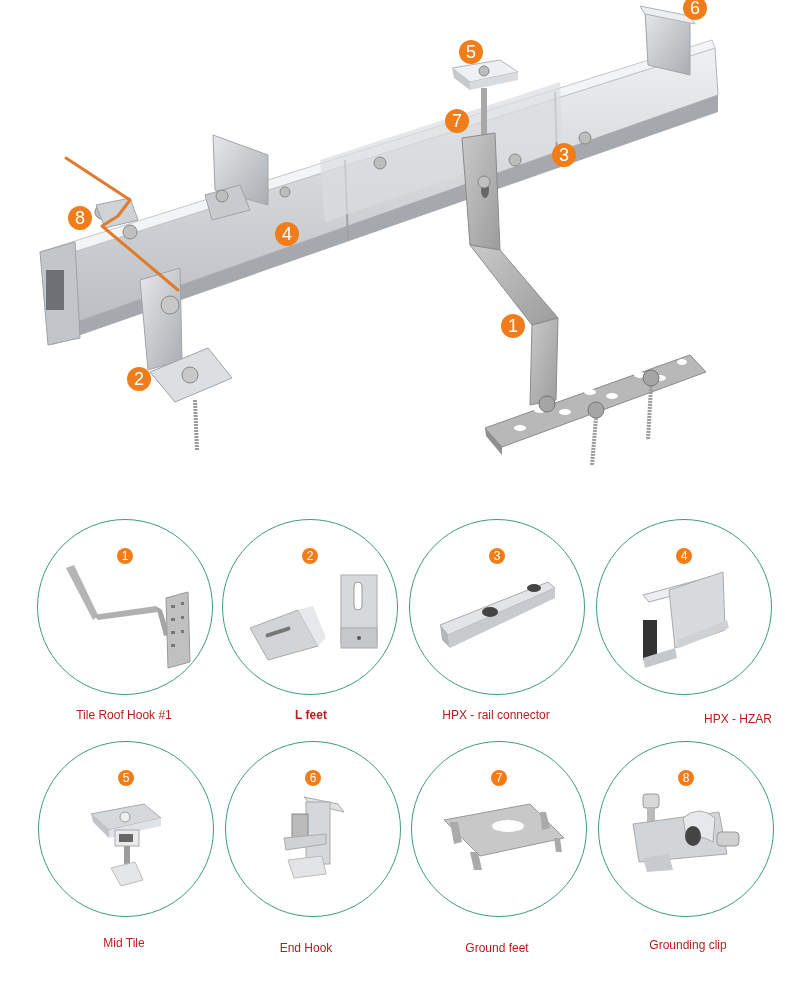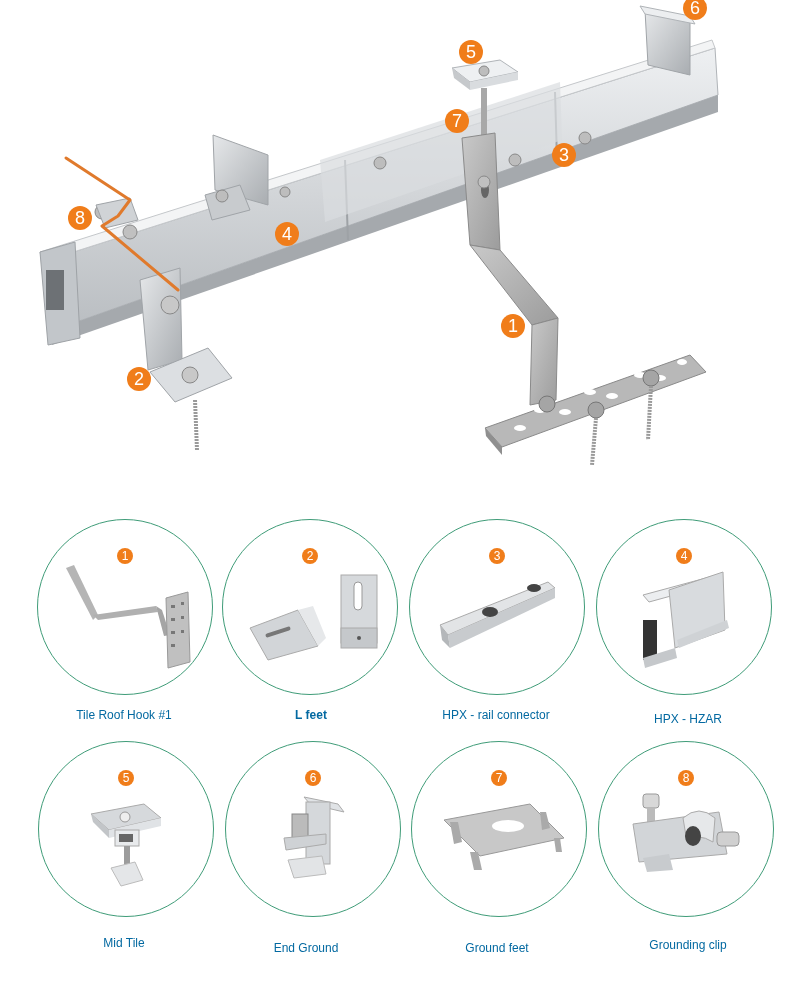--- a/index.html
+++ b/index.html
@@ -12,21 +12,21 @@
   }
   .circle {
     position:absolute; width:174px; height:174px; border:1.5px solid #3f9c78; border-radius:50%;
     background:#fff; overflow:hidden;
   }
   .badge-sm {
     position:absolute; left:50%; top:28px; margin-left:-8px; width:16px; height:16px; border-radius:50%;
     background:#f07d1a; color:#fff; font-size:12px; line-height:16px; text-align:center;
   }
   .part-label {
-    position:absolute; width:200px; text-align:center; font-size:12px; color:#0369a1;
+    position:absolute; width:200px; text-align:center; font-size:12px; color:#b91c1c;
   }
   .circle svg { position:absolute; left:0; top:0; }
 </style>
 </head>
 <body>
 
 <div class="hero">
   <svg width="800" height="490" viewBox="0 0 800 490">
     <defs>
       <linearGradient id="alu" x1="0" y1="0" x2="0" y2="1">
@@ -177,21 +177,21 @@
   <div class="circle" style="left:596px;top:519px;">
     <div class="badge-sm">4</div>
     <svg width="174" height="174">
       <polygon points="46,75 120,55 125,62 52,82" fill="#eceef0" stroke="#aaa"></polygon>
       <polygon points="72,70 126,52 128,110 78,128" fill="#d8dbde" stroke="#aaa"></polygon>
       <rect x="46" y="100" width="14" height="40" fill="#333"></rect>
       <polygon points="46,138 78,128 80,138 48,148" fill="#c5c8cb"></polygon>
       <polygon points="80,120 130,100 132,108 82,128" fill="#cfd2d5"></polygon>
     </svg>
   </div>
-  <div class="part-label" style="left:588px;top:712px;">HPX - HZAR</div>
+  <div class="part-label" style="left:572px;top:712px;text-align:right;">HPX - HZAR</div>
 </div>
 
 <div>
   <div class="circle" style="left:38px;top:741px;">
     <div class="badge-sm">5</div>
     <svg width="174" height="174">
       <polygon points="52,72 105,62 122,76 70,88" fill="#d6d9dc" stroke="#aaa"></polygon>
       <polygon points="52,72 70,88 70,96 54,80" fill="#c2c5c8"></polygon>
       <polygon points="70,88 122,76 122,84 70,96" fill="#e0e3e6"></polygon>
       <circle cx="86" cy="75" r="5" fill="#eee" stroke="#999"></circle>
@@ -208,21 +208,21 @@
   <div class="circle" style="left:225px;top:741px;">
     <div class="badge-sm">6</div>
     <svg width="174" height="174">
       <polygon points="78,55 112,62 118,70 84,62" fill="#e0e3e6" stroke="#aaa"></polygon>
       <rect x="80" y="60" width="24" height="62" fill="#d5d8db" stroke="#aaa"></rect>
       <rect x="66" y="72" width="16" height="28" fill="#bbb" stroke="#888"></rect>
       <polygon points="58,96 100,92 100,102 60,108" fill="#cfd2d5" stroke="#aaa"></polygon>
       <polygon points="62,118 96,114 100,132 68,136" fill="#e2e4e6" stroke="#bbb"></polygon>
     </svg>
   </div>
-  <div class="part-label" style="left:206px;top:941px;">End Ground</div>
+  <div class="part-label" style="left:206px;top:941px;">End Hook</div>
 </div>
 
 <div>
   <div class="circle" style="left:411px;top:741px;">
     <div class="badge-sm">7</div>
     <svg width="174" height="174">
       <polygon points="32,78 118,62 152,96 68,114" fill="#c8c8c8" stroke="#999"></polygon>
       <ellipse cx="96" cy="84" rx="16" ry="6" fill="#fff"></ellipse>
       <polygon points="38,80 46,80 50,100 42,102" fill="#aaa"></polygon>
       <polygon points="58,110 66,110 70,128 62,128" fill="#aaa"></polygon>

